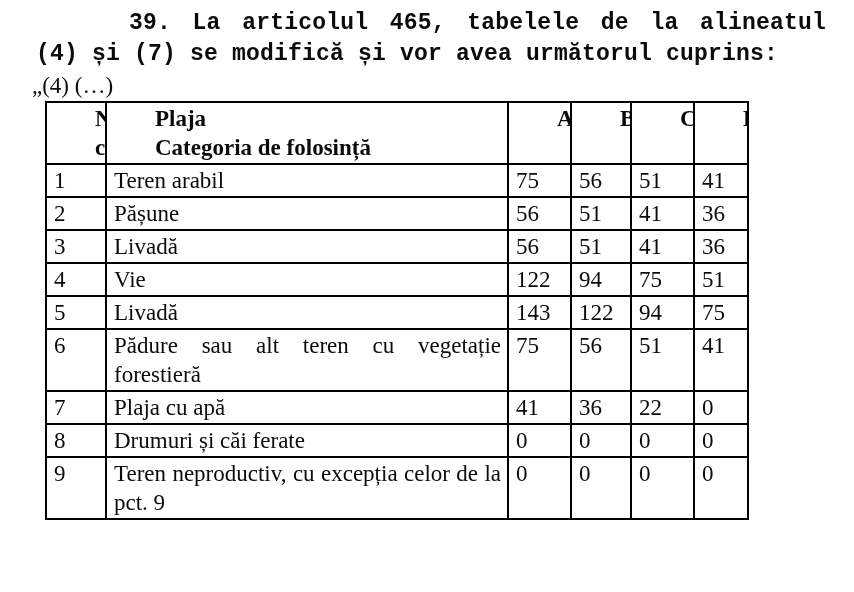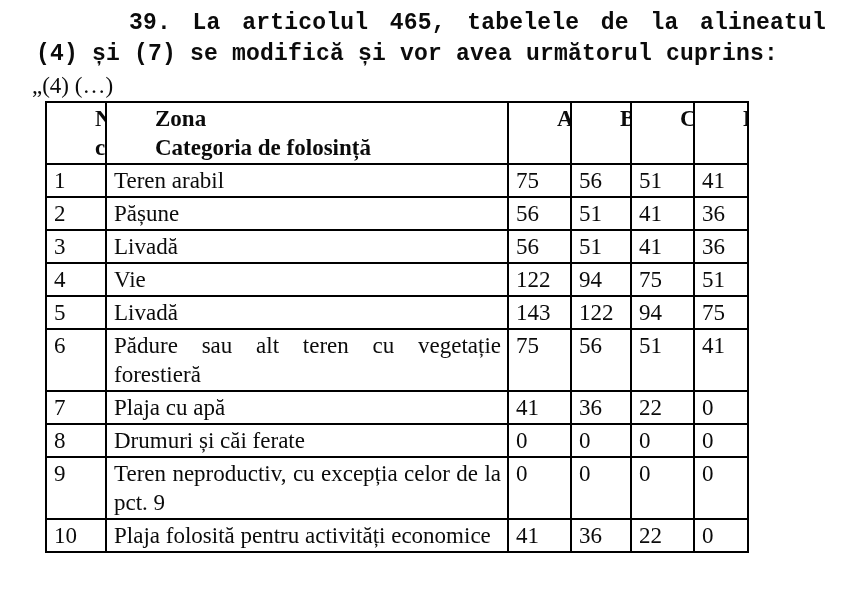--- a/index.html
+++ b/index.html
@@ -85,21 +85,21 @@
     <col class="col-c">
     <col class="col-d">
   </colgroup>
   <thead>
     <tr>
       <th>
         <div>Nr.</div>
         <div>crt.</div>
       </th>
       <th>
-        <div>Zona</div>
+        <div>Plaja</div>
         <div>Categoria de folosință</div>
       </th>
       <th>A</th>
       <th>B</th>
       <th>C</th>
       <th>D</th>
     </tr>
   </thead>
   <tbody>
       <tr>
@@ -167,22 +167,14 @@
     <td class="cell-value">0</td>
   </tr>
       <tr>
     <td class="cell-nr">9</td>
     <td class="cell-category">Teren neproductiv, cu excepția celor de la pct. 9</td>
     <td class="cell-value">0</td>
     <td class="cell-value">0</td>
     <td class="cell-value">0</td>
     <td class="cell-value">0</td>
   </tr>
-      <tr>
-    <td class="cell-nr">10</td>
-    <td class="cell-category">Plaja folosită pentru activități economice</td>
-    <td class="cell-value">41</td>
-    <td class="cell-value">36</td>
-    <td class="cell-value">22</td>
-    <td class="cell-value">0</td>
-  </tr>
     </tbody>
 </table>
 
 </body></html>

